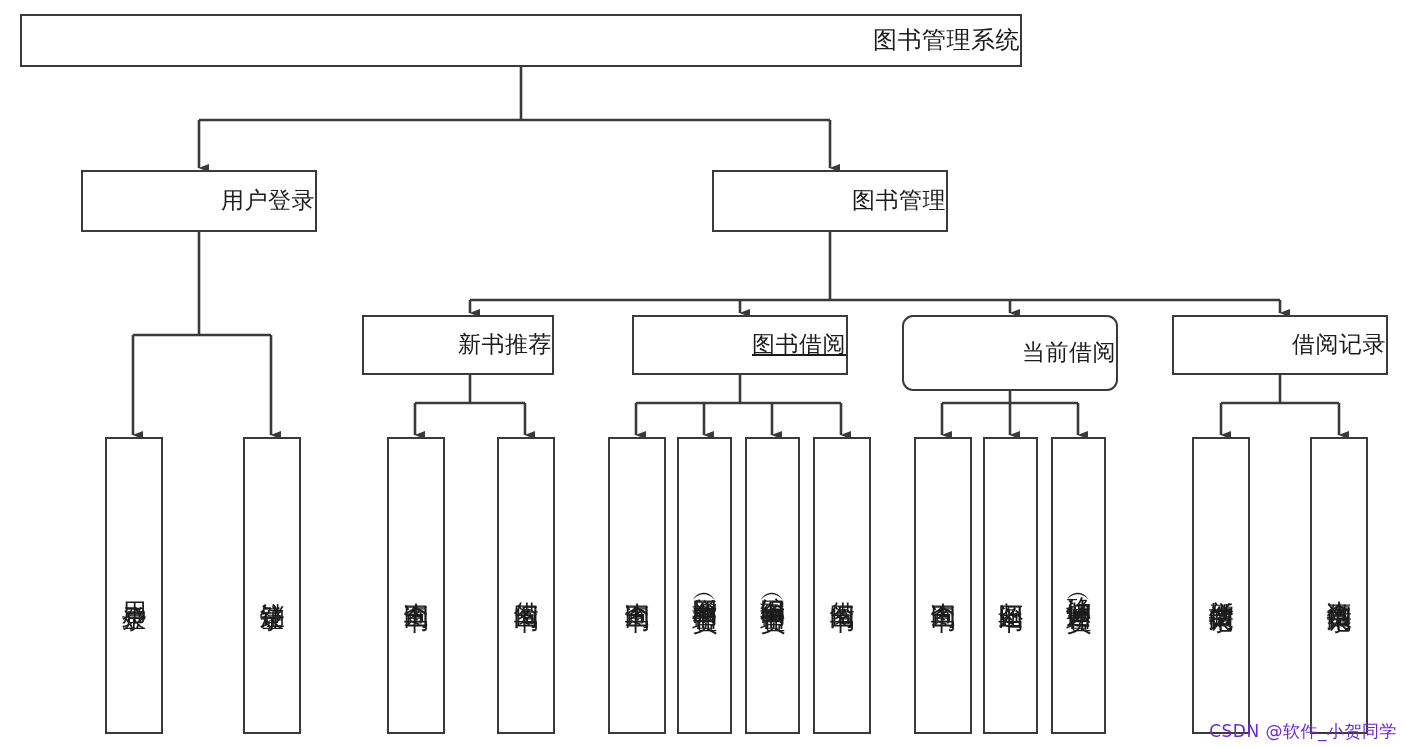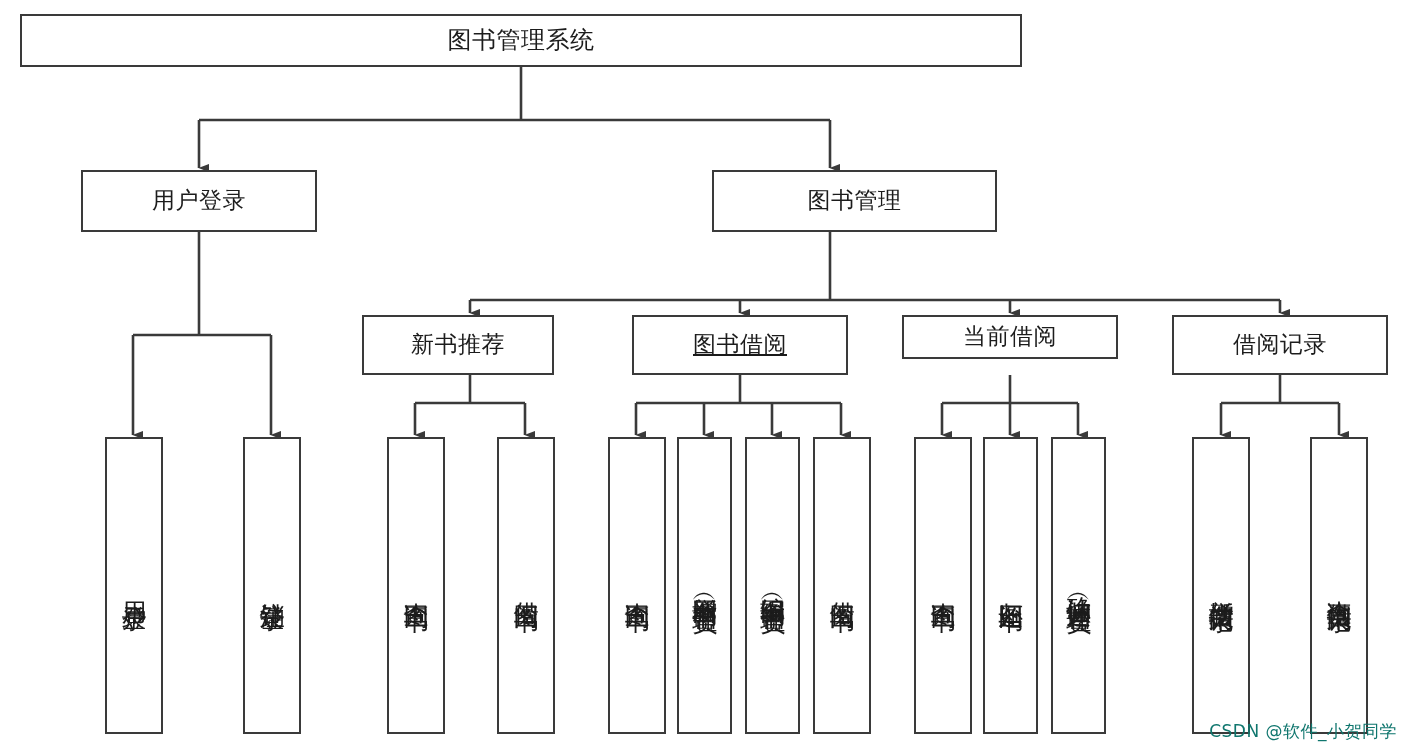--- a/index.html
+++ b/index.html
@@ -26,21 +26,21 @@
     height: 747px;
     pointer-events: none;
   }
   .node {
     position: absolute;
     box-sizing: border-box;
     border: 2.5px solid #3a3a3a;
     background: #ffffff;
     display: flex;
     align-items: center;
-    justify-content: center;
+    justify-content: flex-end;
     text-align: center;
     z-index: 2;
   }
   .node .label {
     font-size: 23px;
     line-height: 1.12;
     letter-spacing: 0.5px;
     color: #1c1c1c;
     white-space: nowrap;
   }
@@ -56,21 +56,21 @@
     letter-spacing: 2px;
     white-space: normal;
     max-height: 100%;
   }
   .node.root .label { font-size: 24px; }
   .watermark {
     position: absolute;
     right: 8px;
     bottom: 4px;
     font-size: 17px;
-    color: #0f766e;
+    color: #6d28d9;
     letter-spacing: 0.5px;
     z-index: 5;
     white-space: nowrap;
   }
 </style>
 </head>
 <body>
 
 <div id="canvas">
 
@@ -127,31 +127,31 @@
     </g>
   </svg>
 
   <div class="node root" style="left:20px; top:14px; width:1002px; height:53px;">
     <span class="label">图书管理系统</span>
   </div>
 
   <div class="node" style="left:81px; top:170px; width:236px; height:62px;">
     <span class="label">用户登录</span>
   </div>
-  <div class="node" style="left:712px; top:170px; width:285px; height:62px;">
+  <div class="node" style="left:712px; top:170px; width:236px; height:62px;">
     <span class="label">图书管理</span>
   </div>
 
   <div class="node" style="left:362px; top:315px; width:192px; height:60px;">
     <span class="label">新书推荐</span>
   </div>
   <div class="node" style="left:632px; top:315px; width:216px; height:60px;text-decoration:underline;">
     <span class="label">图书借阅</span>
   </div>
-  <div class="node" style="left:902px; top:315px; width:216px; height:44px;">
+  <div class="node" style="left:902px; top:315px; width:216px; height:76px;border-radius:11px;">
     <span class="label">当前借阅</span>
   </div>
   <div class="node" style="left:1172px; top:315px; width:216px; height:60px;">
     <span class="label">借阅记录</span>
   </div>
 
   <div class="node vertical" style="left:105px; top:437px; width:58px; height:297px;">
     <span class="label">用户登录</span>
   </div>
   <div class="node vertical" style="left:243px; top:437px; width:58px; height:297px;">

